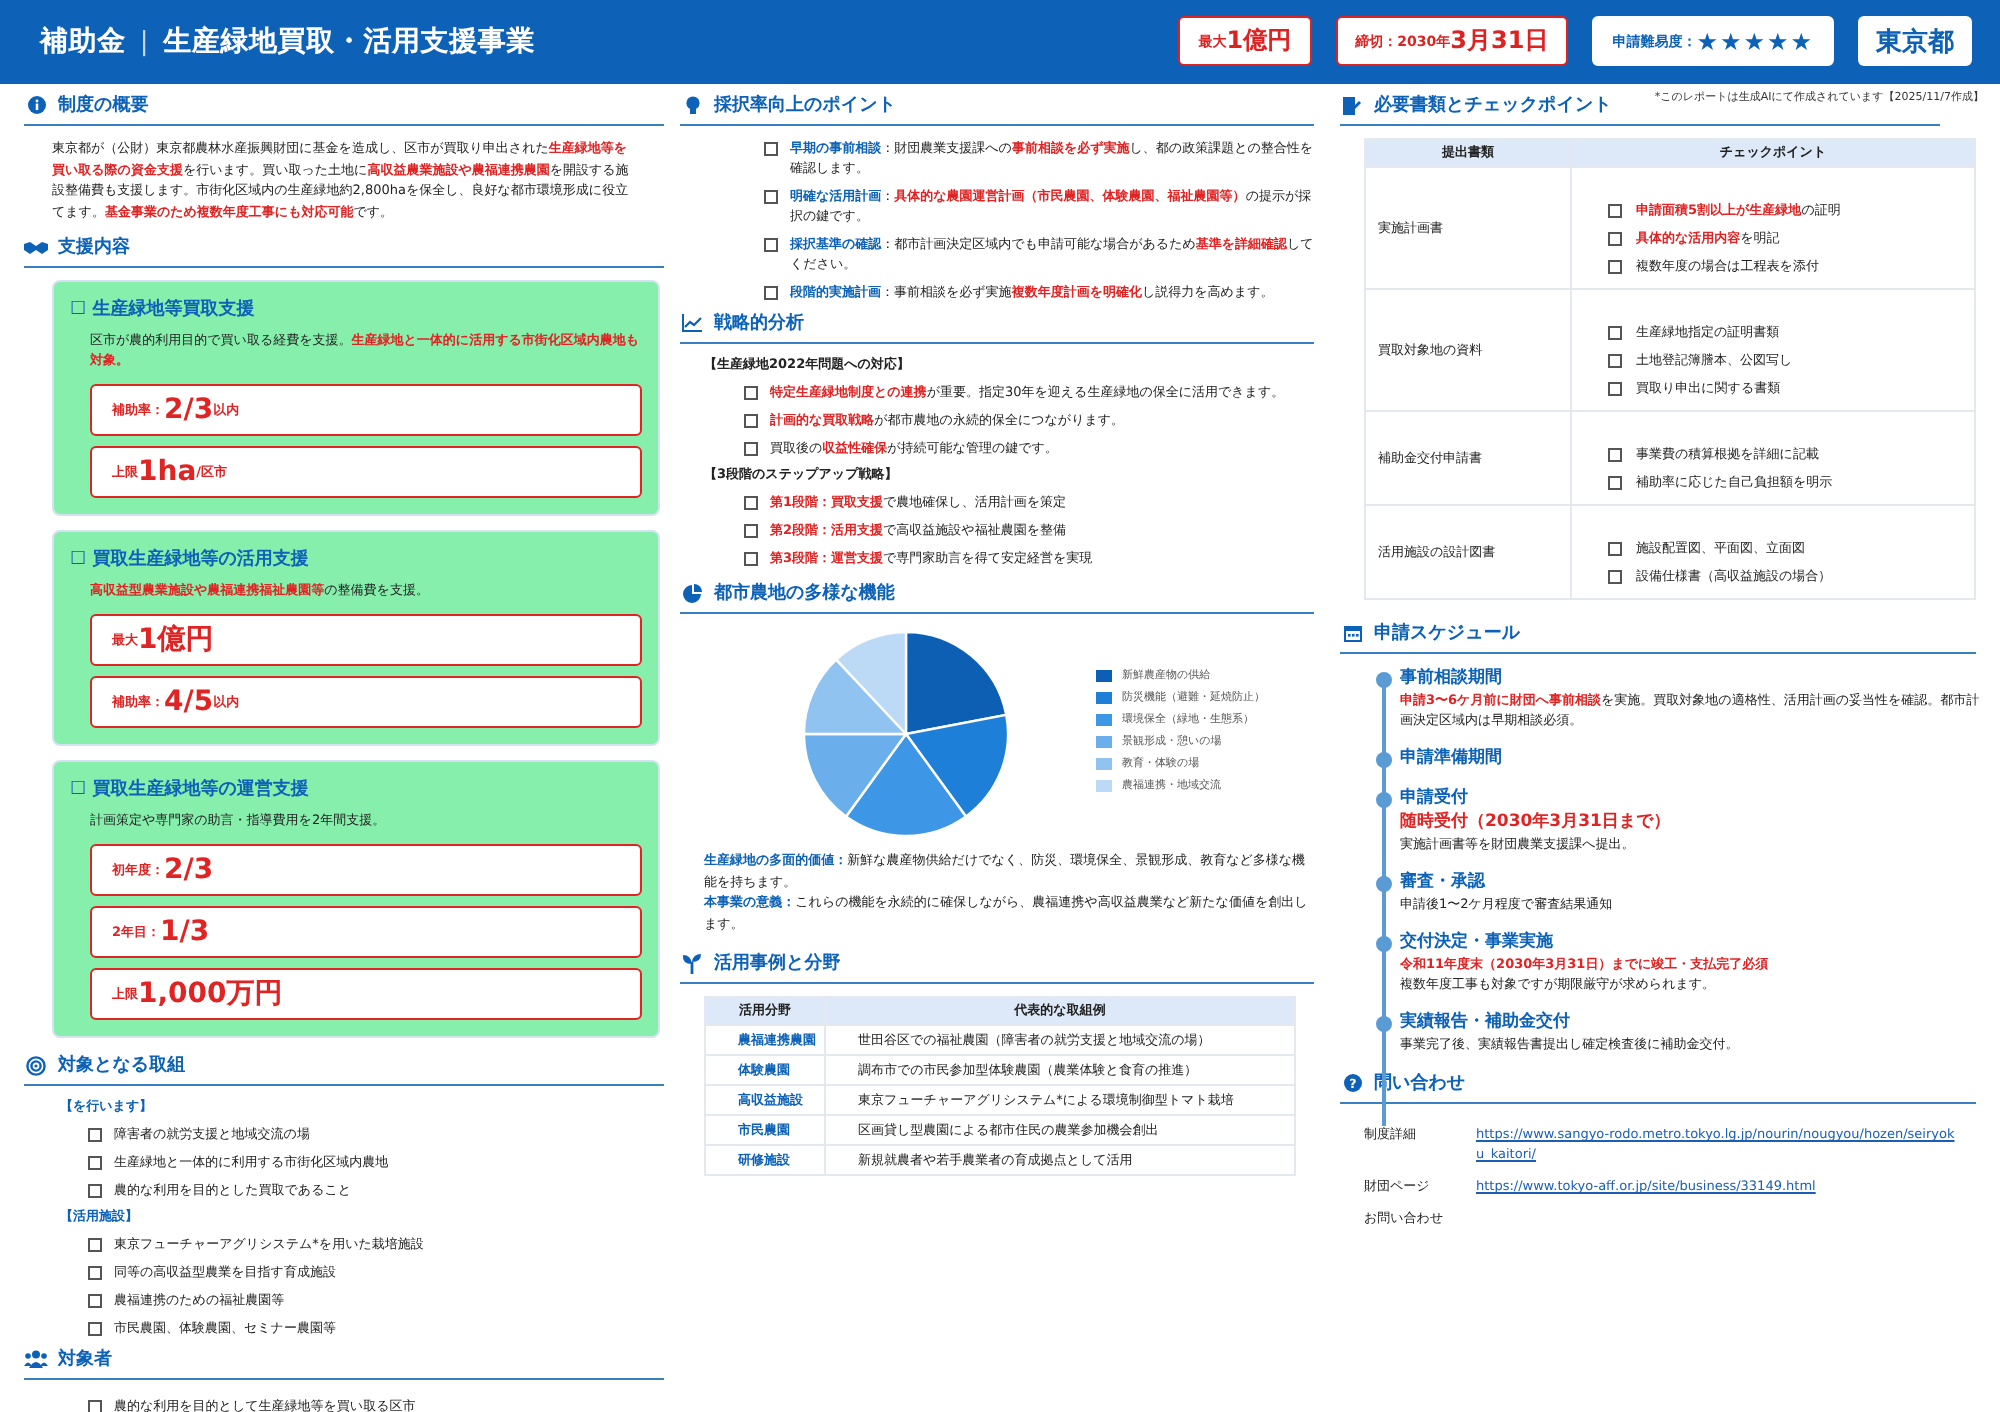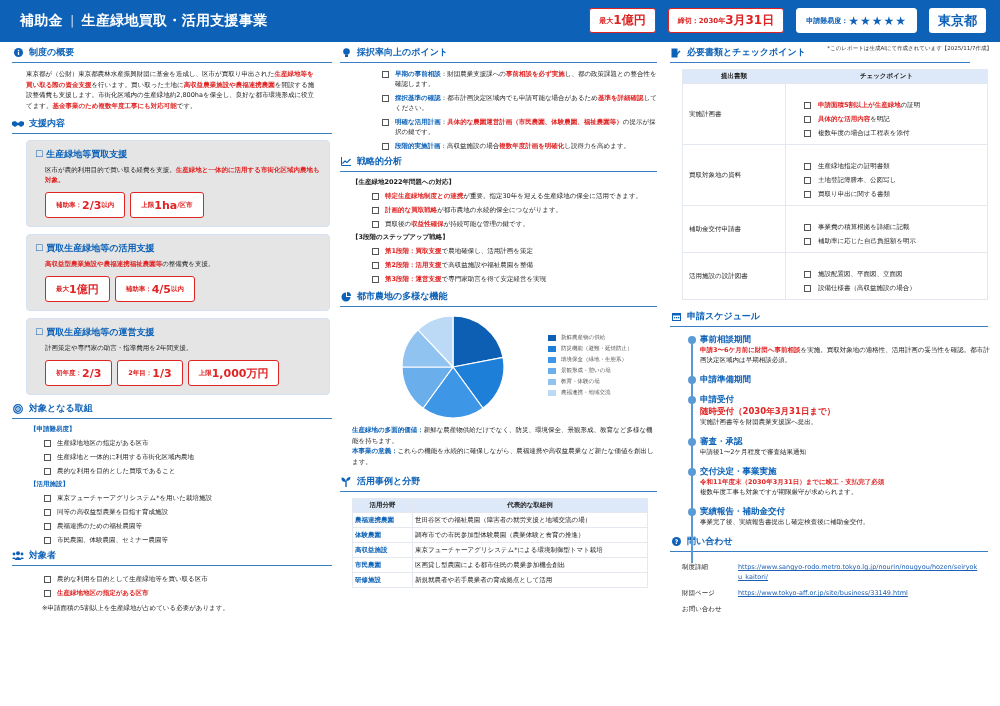--- a/index.html
+++ b/index.html
@@ -21,38 +21,38 @@
 .col { position: absolute; top: 46px; }
 .col1 { left: 12px; width: 320px; }
 .col2 { left: 340px; width: 317px; }
 .col3 { left: 670px; width: 322px; }
 
 .sec-h { display: flex; align-items: center; color: #0d62b8; font-weight: bold; font-size: 9px; padding-bottom: 3px; border-bottom: 1.5px solid #3a7fc4; margin-bottom: 6px; height: 17px; }
 .sec-h .ic { width: 12px; display: inline-flex; justify-content: center; margin-right: 5px; font-size: 9px; }
 .para { font-size: 6.5px; line-height: 10.5px; margin: 4px 14px 6px 14px; }
 .red { color: #e02424; font-weight: bold; }
 .blu { color: #0d62b8; font-weight: bold; }
-.box { background: #e5e5e5; border: 1px solid #d4e2f3; border-radius: 4px; margin: 0 2px 7px 14px; padding: 7px 8px 8px 8px; }
+.box { background: #86efac; border: 1px solid #d4e2f3; border-radius: 4px; margin: 0 2px 7px 14px; padding: 7px 8px 8px 8px; }
 .box-t { color: #0d62b8; font-weight: bold; font-size: 9px; margin-bottom: 4px; }
 .box-d { font-size: 6.5px; line-height: 10px; margin-left: 10px; margin-bottom: 7px; }
-.pills { display: flex; gap: 5px; margin-left: 10px; }
+.pills { display: flex; gap: 5px; margin-left: 10px; flex-direction: column; }
 .pill { background: #fff; border: 1.5px solid #e02424; border-radius: 3px; color: #e02424; font-weight: bold; height: 26px; padding: 0 10px; display: flex; align-items: center; }
 .pill .s { font-size: 6.5px; }
-.pill .b { font-size: 11px; }
+.pill .b { font-size: 14px; }
 .sub-h { color: #0d62b8; font-weight: bold; font-size: 6.5px; margin: 4px 0 4px 18px; }
 .sub-h.dk { color: #222; }
 .chk { display: flex; font-size: 6.5px; line-height: 10px; margin: 0 0 4px 32px; }
 .chk .cb { width: 7px; height: 7px; border: 1px solid #555; margin-right: 6px; margin-top: 1.5px; flex-shrink: 0; background: #fff; }
 .chk.pt { margin-left: 42px; }
 .foot { font-size: 6.5px; margin: 6px 0 0 30px; }
 
 table { border-collapse: collapse; width: 100%; }
 .tbl { margin: 0 0 0 12px; width: 296px; }
 .tbl th { background: #dde9f8; font-size: 6.5px; font-weight: bold; height: 14px; border: 1px solid #e4e9f0; }
-.tbl td { font-size: 6.5px; border: 1px solid #e4e9f0; height: 15px; padding-left: 2px; }
+.tbl td { font-size: 6.5px; border: 1px solid #e4e9f0; height: 15px; padding-left: 16px; }
 .tbl td.k { color: #0d62b8; font-weight: bold; width: 60px; }
 
 .doc { margin-left: 12px; width: 306px; }
 .doc th { background: #dde9f8; font-size: 6.5px; height: 14px; border: 1px solid #e4e9f0; }
 .doc td { border: 1px solid #e4e9f0; font-size: 6.5px; vertical-align: middle; }
 .doc td.n { padding-left: 6px; width: 103px; }
 .doc td.p { padding: 16px 0 2px 18px; text-align: right; }
 .doc .li { display: flex; line-height: 10px; margin-bottom: 4px; }
 .doc .li .cb { width: 7px; height: 7px; border: 1px solid #555; margin-right: 7px; margin-top: 1.5px; }
 
@@ -177,25 +177,25 @@
   <div class="sec-h" style="margin-top:6px">
     <span class="ic">
         <svg width="10" height="10" viewBox="0 0 10 10">
           <circle cx="5" cy="5" r="4.3" fill="none" stroke="#0d62b8" stroke-width="1.2"></circle>
           <circle cx="5" cy="5" r="2.3" fill="none" stroke="#0d62b8" stroke-width="1.2"></circle>
           <circle cx="5" cy="5" r="0.8" fill="#0d62b8"></circle>
         </svg>
       </span>
     <span>対象となる取組</span>
   </div>
-  <div class="sub-h">【申請難易度】</div>
+  <div class="sub-h">【を行います】</div>
   <div>
     <div class="chk">
         <span class="cb"></span>
-        <span>生産緑地地区の指定がある区市</span>
+        <span>障害者の就労支援と地域交流の場</span>
       </div>
     <div class="chk">
         <span class="cb"></span>
         <span>生産緑地と一体的に利用する市街化区域内農地</span>
       </div>
     <div class="chk">
         <span class="cb"></span>
         <span>農的な利用を目的とした買取であること</span>
       </div>
   </div>
@@ -255,29 +255,29 @@
       </span>
     <span>採択率向上のポイント</span>
   </div>
   <div>
     <div class="chk pt">
         <span class="cb"></span>
         <span><span class="blu">早期の事前相談</span><span>：財団農業支援課への</span><span class="red">事前相談を必ず実施</span><span>し、都の政策課題との整合性を確認します。</span></span>
       </div>
     <div class="chk pt">
         <span class="cb"></span>
+        <span><span class="blu">明確な活用計画</span><span>：</span><span class="red">具体的な農園運営計画（市民農園、体験農園、福祉農園等）</span><span>の提示が採択の鍵です。</span></span>
+      </div>
+    <div class="chk pt">
+        <span class="cb"></span>
         <span><span class="blu">採択基準の確認</span><span>：都市計画決定区域内でも申請可能な場合があるため</span><span class="red">基準を詳細確認</span><span>してください。</span></span>
       </div>
     <div class="chk pt">
         <span class="cb"></span>
-        <span><span class="blu">明確な活用計画</span><span>：</span><span class="red">具体的な農園運営計画（市民農園、体験農園、福祉農園等）</span><span>の提示が採択の鍵です。</span></span>
-      </div>
-    <div class="chk pt">
-        <span class="cb"></span>
-        <span><span class="blu">段階的実施計画</span><span>：高収益施設の場合</span><span class="red">複数年度計画を明確化</span><span>し説得力を高めます。</span></span>
+        <span><span class="blu">段階的実施計画</span><span>：事前相談を必ず実施</span><span class="red">複数年度計画を明確化</span><span>し説得力を高めます。</span></span>
       </div>
   </div>
 
   <div class="sec-h" style="margin-top:4px">
     <span class="ic">
         <svg width="10" height="9" viewBox="0 0 10 9">
           <path d="M0.5 0 V8.5 H10" stroke="#0d62b8" fill="none" stroke-width="1"></path>
           <path d="M1.5 6.5 L4 4 L6 5.5 L9.5 2" stroke="#0d62b8" fill="none" stroke-width="1.1"></path>
         </svg>
       </span>

